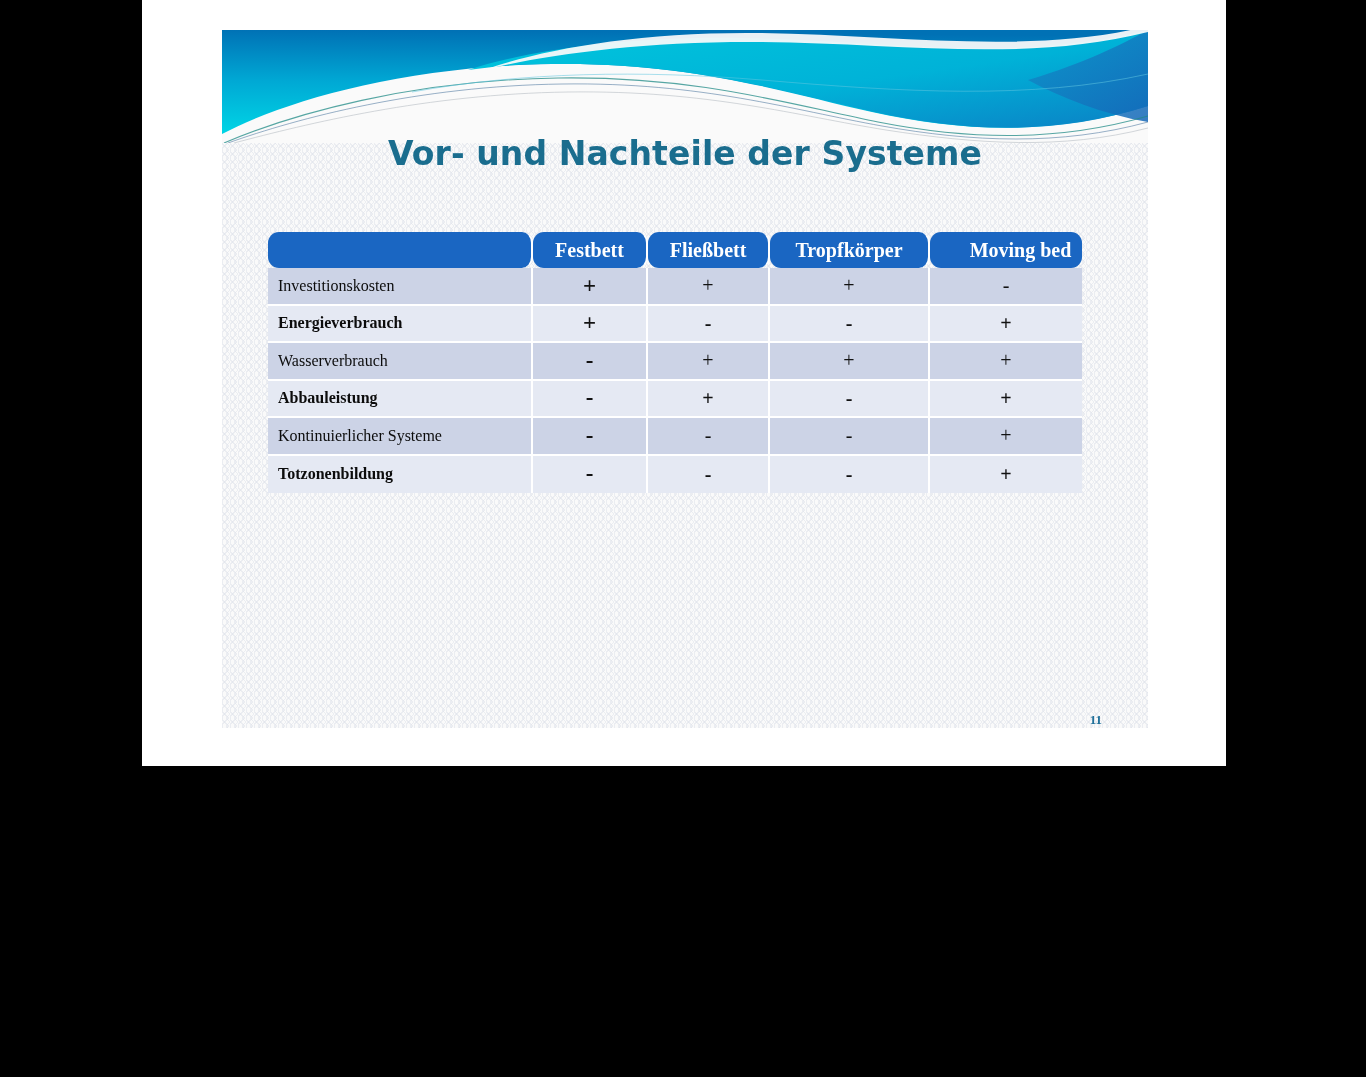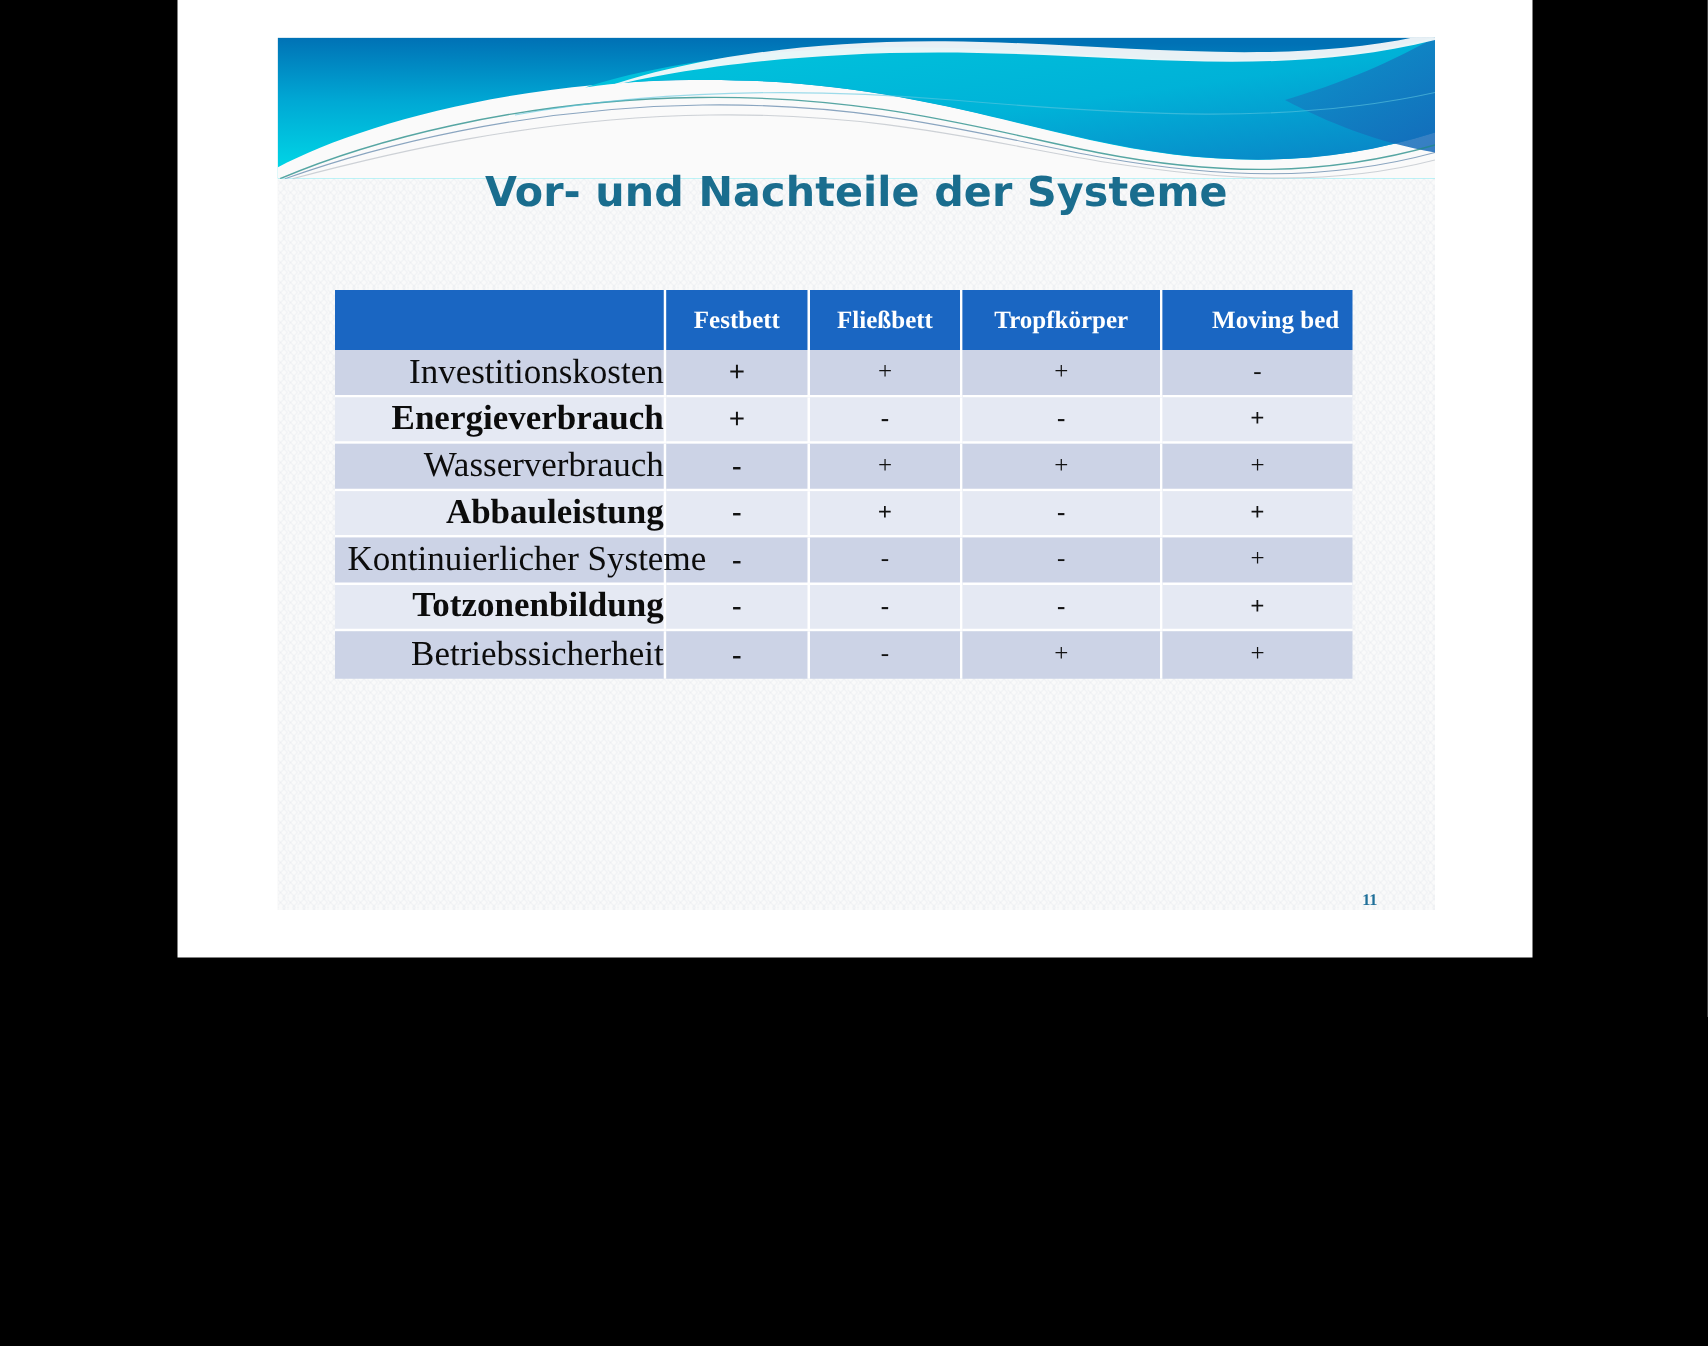--- a/index.html
+++ b/index.html
@@ -87,49 +87,49 @@
   #comparison-table col.c-v2    { width: 122px; }
   #comparison-table col.c-v3    { width: 160px; }
   #comparison-table col.c-v4    { width: 152px; }
 
   #comparison-table thead th {
     background: #1a66c2;
     color: #ffffff;
     font-family: "Liberation Serif", "DejaVu Serif", serif;
     font-weight: bold;
     font-size: 20px;
-    height: 48px;
+    height: 36px;
     line-height: 36px;
     padding: 0 8px;
     text-align: center;
     border-right: 2px solid #ffffff;
     white-space: nowrap;
+    border-radius: 11px;
   }
   #comparison-table thead th:last-child { border-right: none; padding-left: 37px; }
   #comparison-table thead th.th-label { padding: 0; }
 
   #comparison-table tbody td {
     height: 37.5px;
     border-right: 2px solid #ffffff;
     border-bottom: 2px solid #ffffff;
     font-family: "Liberation Serif", "DejaVu Serif", serif;
     vertical-align: middle;
   }
   #comparison-table tbody td:last-child { border-right: none; }
   #comparison-table tbody tr:last-child td { border-bottom: none; }
 
   #comparison-table tbody tr.row-odd  td { background: #ccd3e6; }
   #comparison-table tbody tr.row-even td { background: #e5e9f3; font-weight: bold; }
 
   td.cell-label {
     padding-left: 10px;
-    font-size: 28px;
+    font-size: 16px;
     color: #0c0c0c;
     white-space: nowrap;
-    text-align: right;
   }
 
   td.cell-mark {
     text-align: center;
     font-size: 20px;
     color: #121212;
     font-family: "DejaVu Sans", "Liberation Sans", sans-serif;
   }
   
   td.cell-mark.col-first {
@@ -250,26 +250,19 @@
           <td class="cell-mark">-</td>
           <td class="cell-mark">+</td>
         </tr>
         <tr class="row-even">
           <td class="cell-label">Totzonenbildung</td>
           <td class="cell-mark col-first">-</td>
           <td class="cell-mark">-</td>
           <td class="cell-mark">-</td>
           <td class="cell-mark">+</td>
         </tr>
-        <tr class="row-odd">
-          <td class="cell-label">Betriebssicherheit</td>
-          <td class="cell-mark col-first">-</td>
-          <td class="cell-mark">-</td>
-          <td class="cell-mark">+</td>
-          <td class="cell-mark">+</td>
-        </tr>
       </tbody>
     </table>
 
     <div id="slide-number">11</div>
 
   </div>
 </div>
 
 </body></html>

